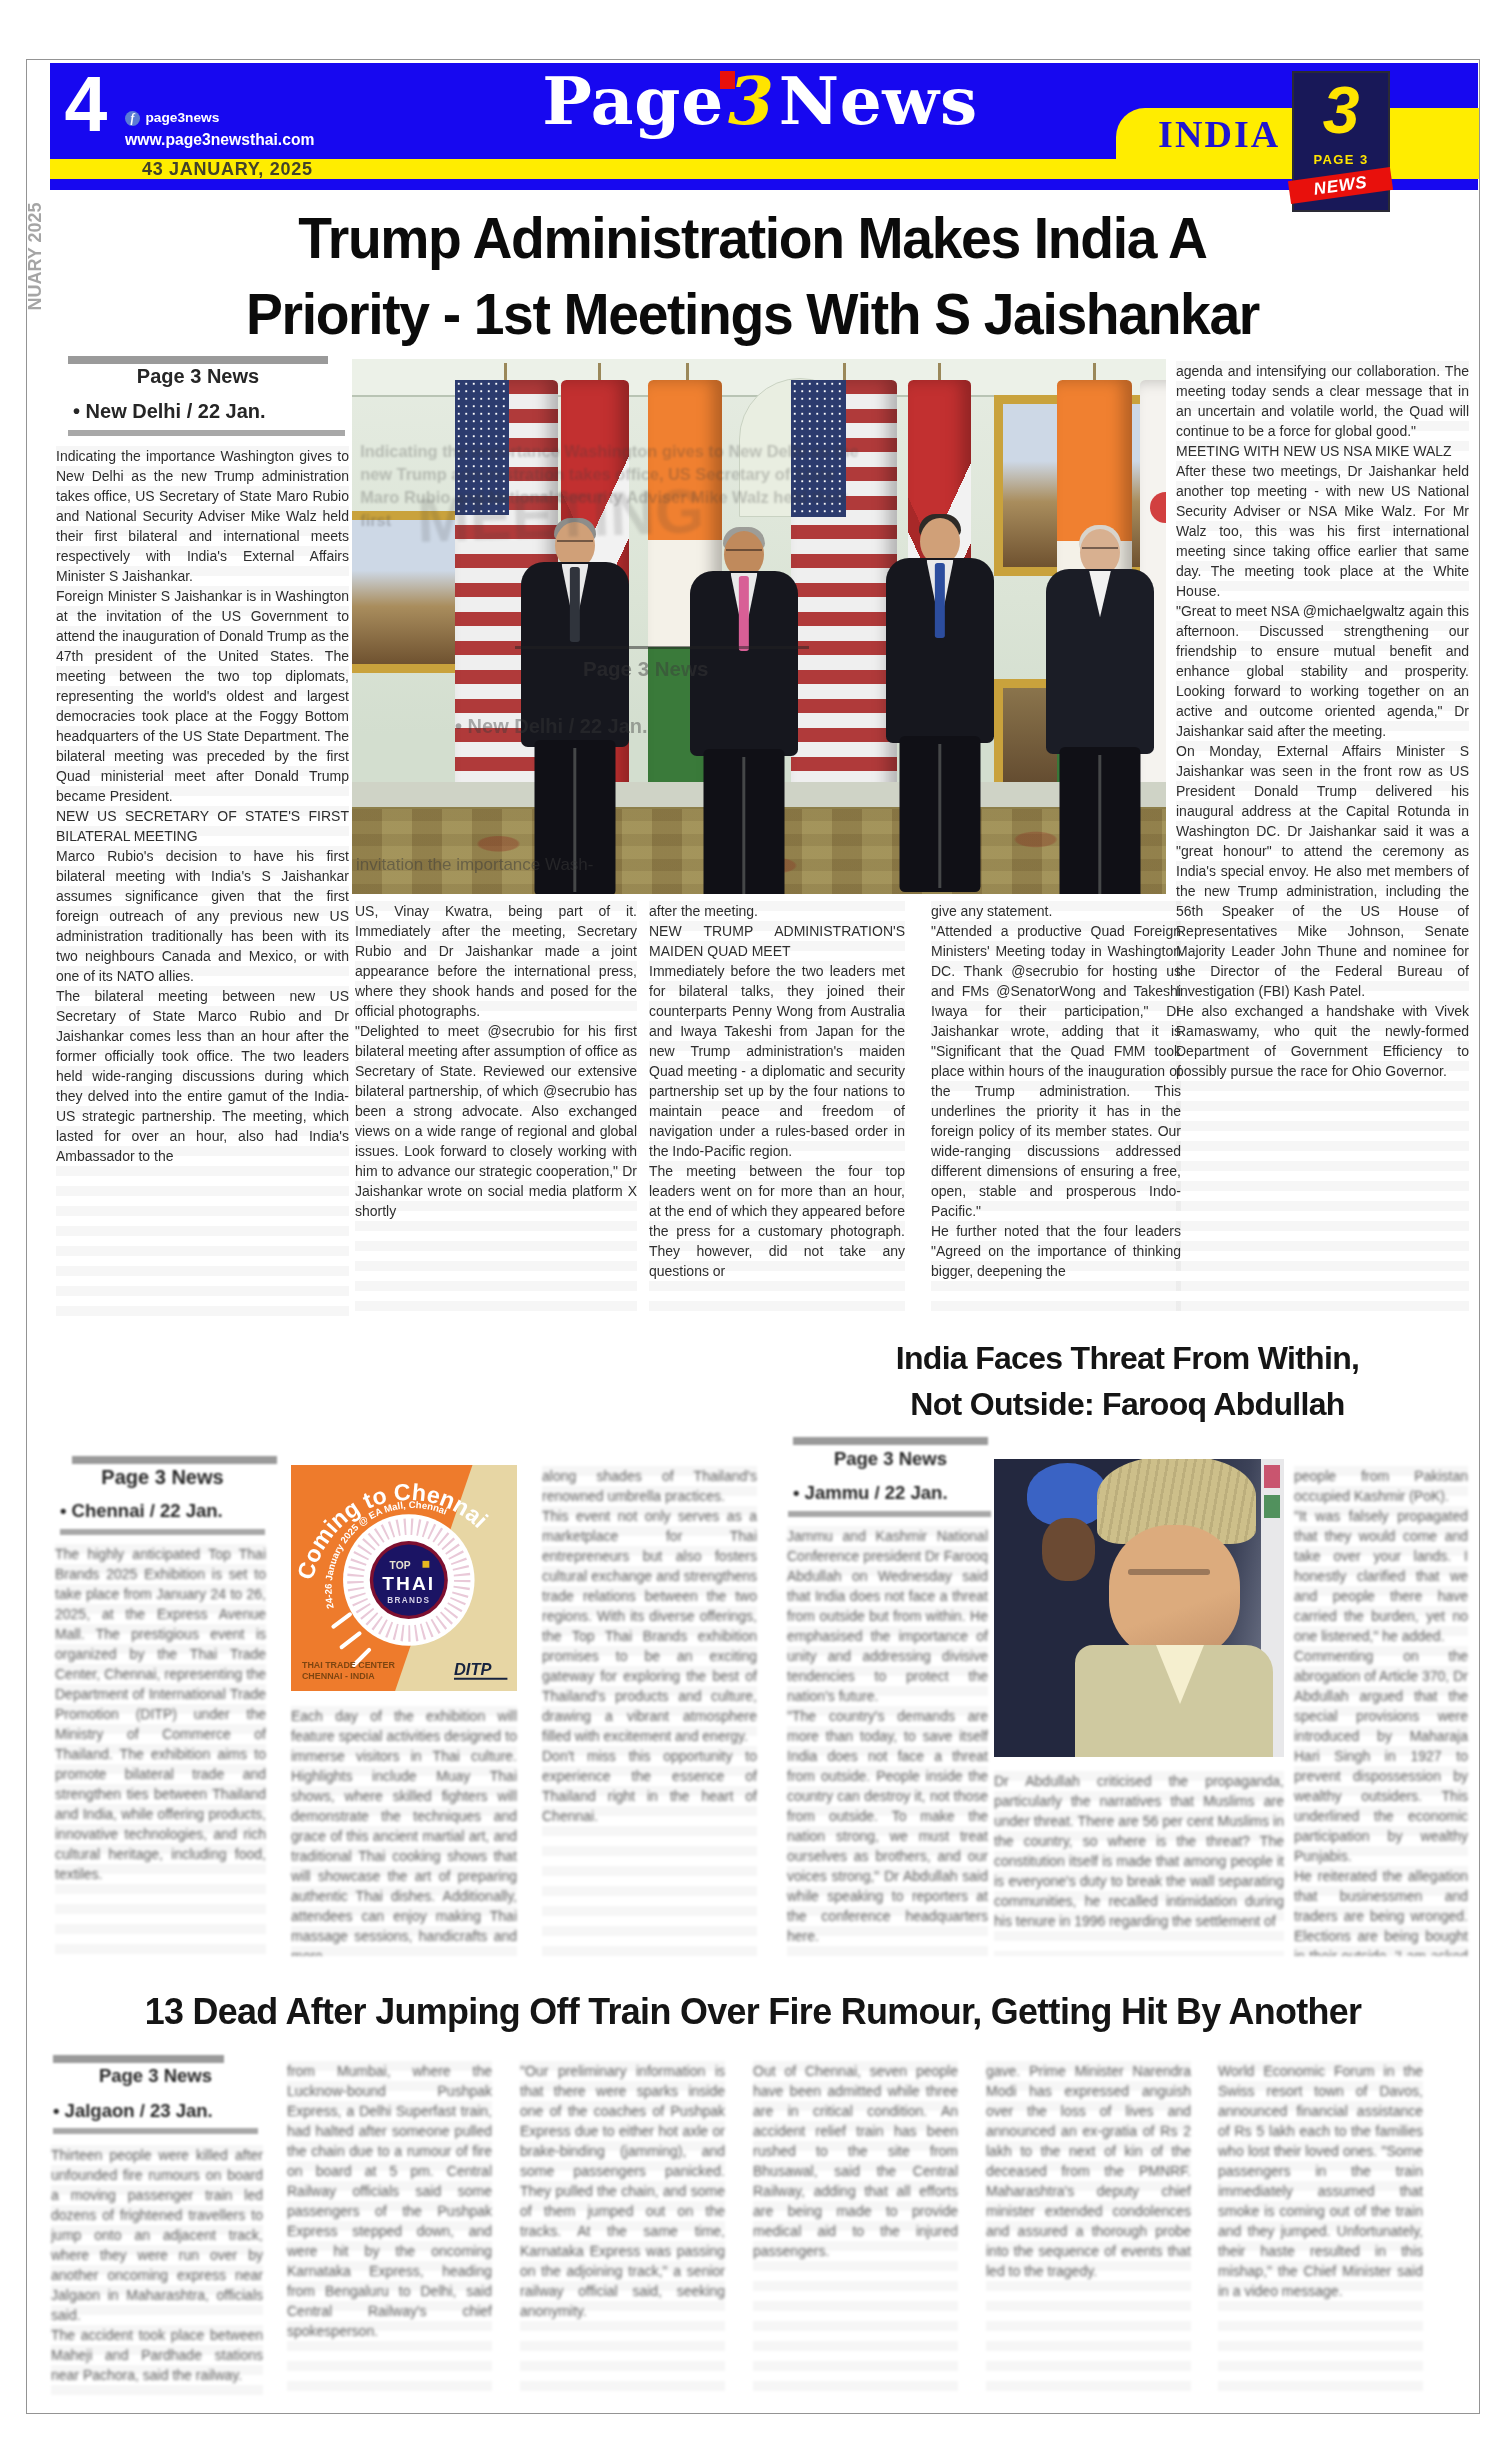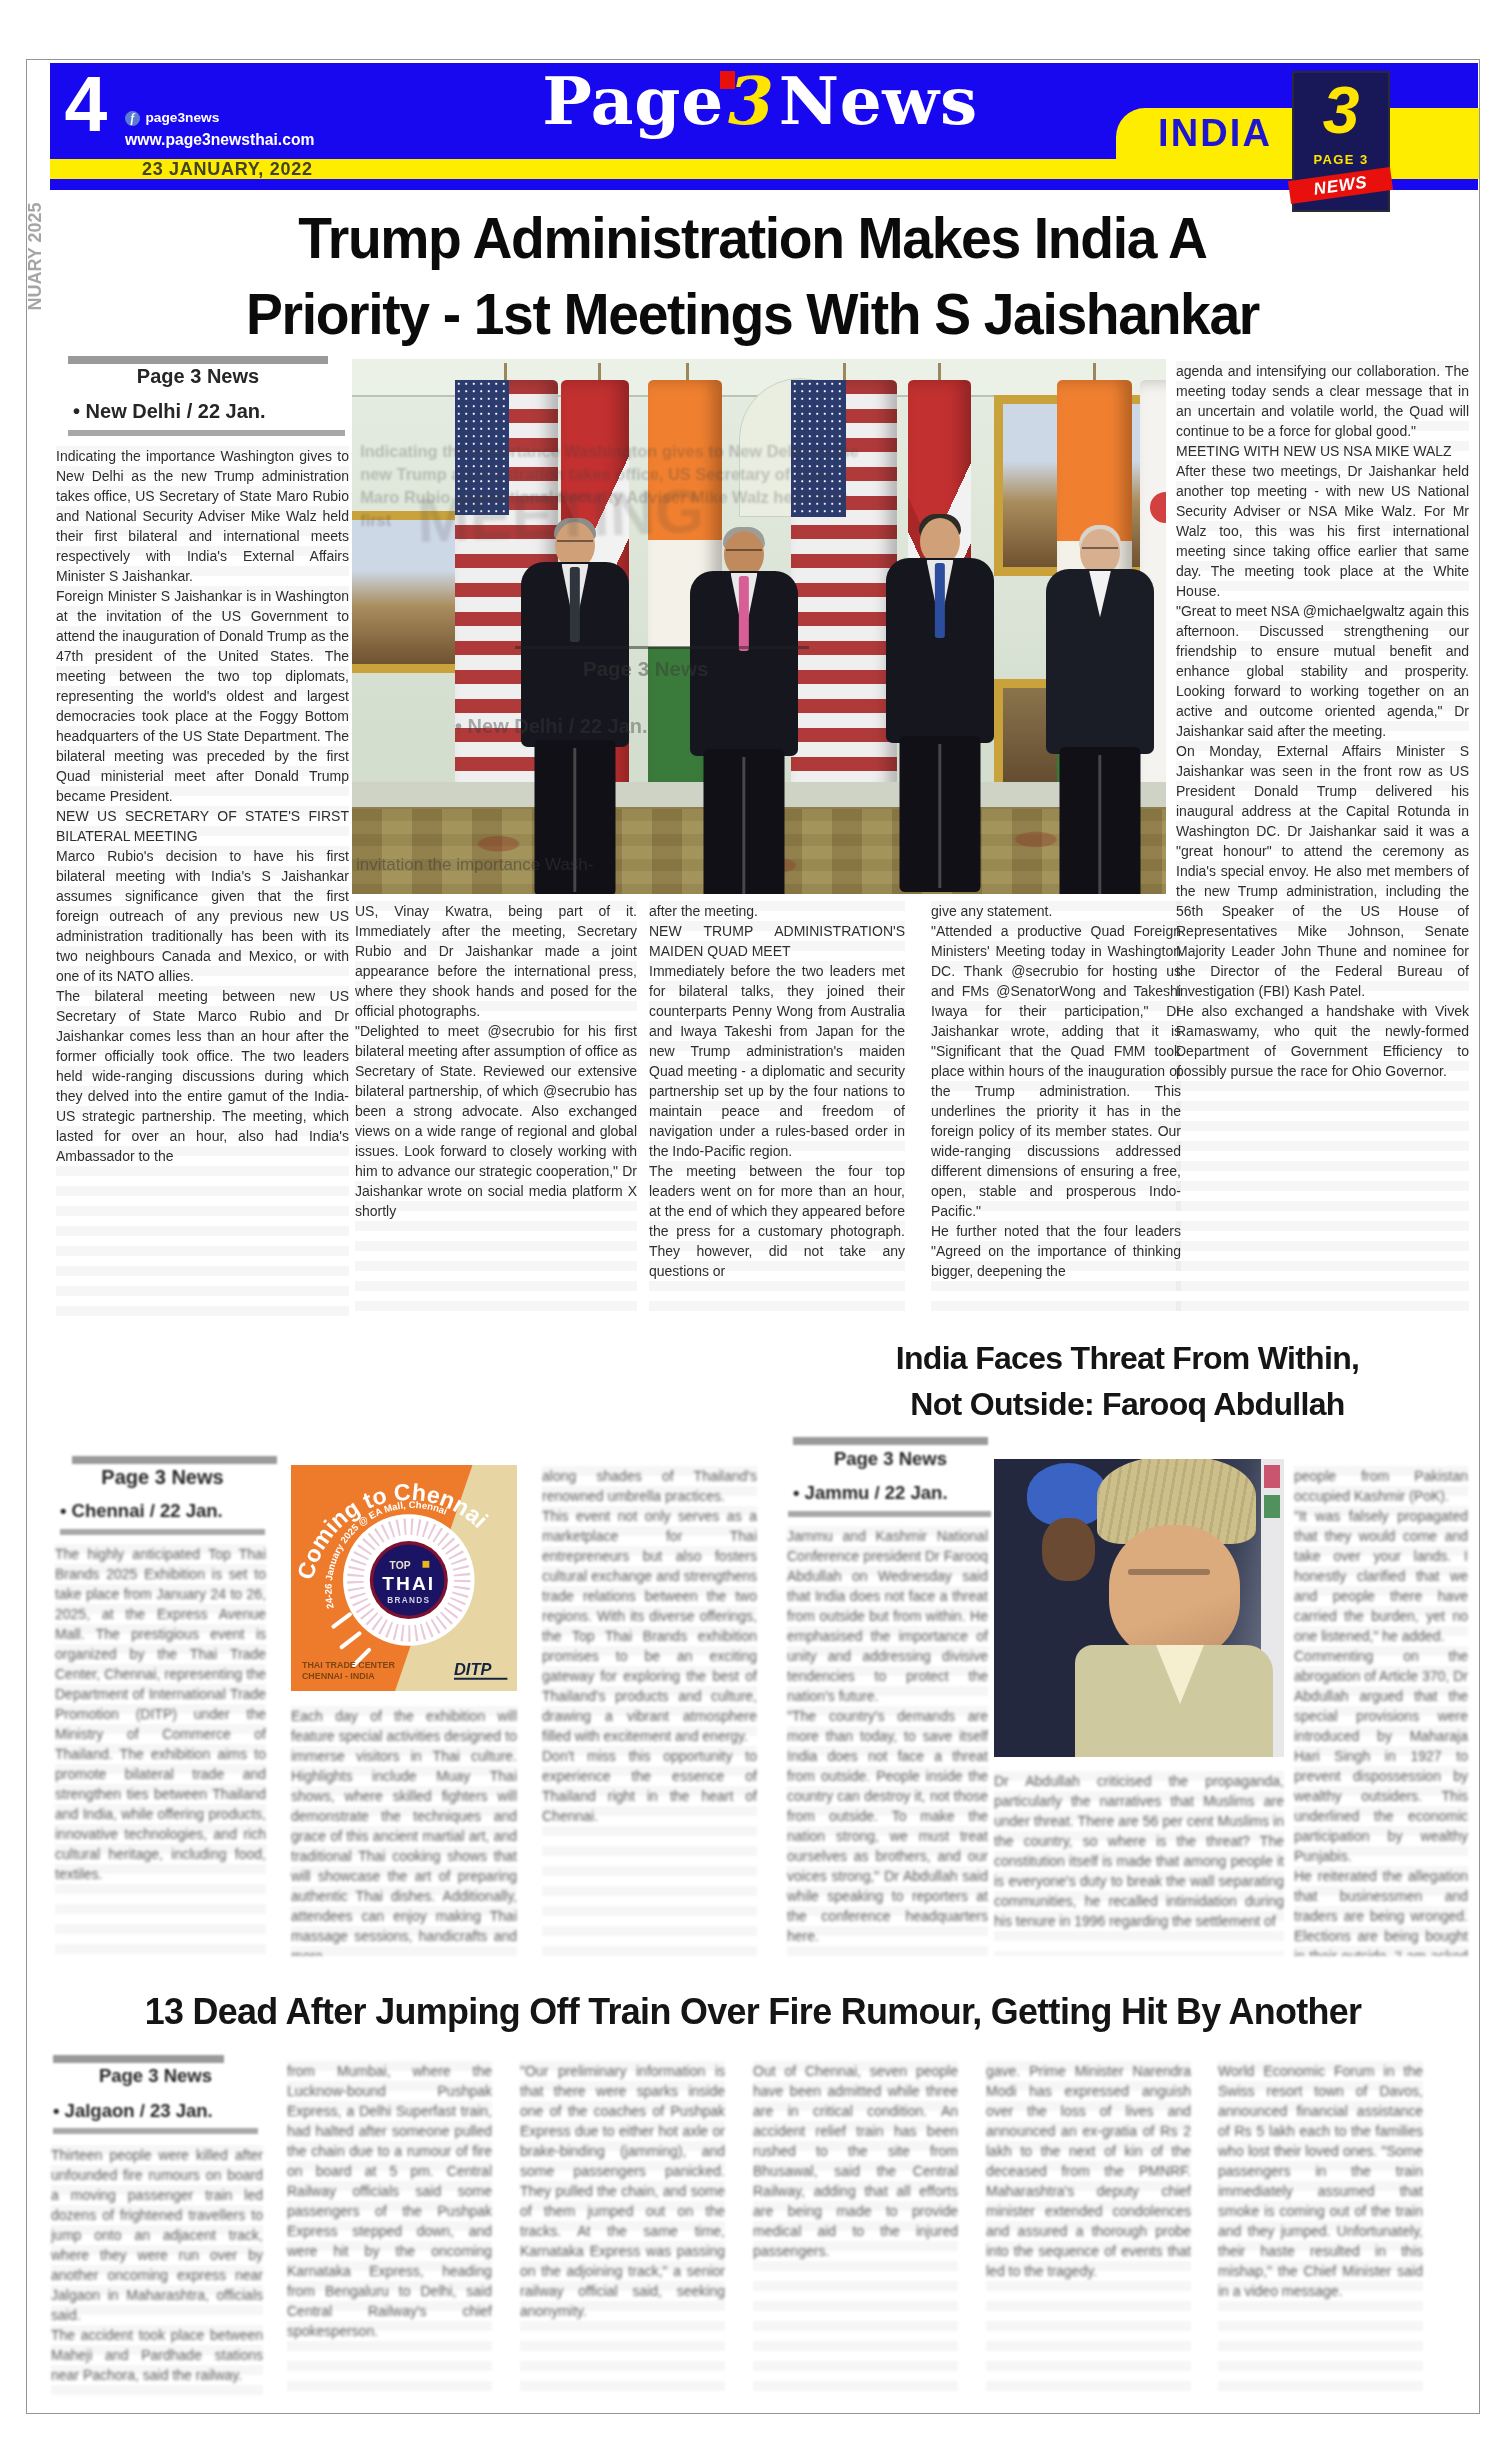--- a/index.html
+++ b/index.html
@@ -17,21 +17,21 @@
           font-weight:bold;font-size:11.6px;text-align:center;line-height:15px;}
   .fbtxt{position:absolute;left:20.5px;top:0;}
   .site{position:absolute;left:125px;top:131px;color:#fff;font-weight:bold;font-size:15.7px;}
   .masthead{position:absolute;left:541px;top:67px;width:438px;text-align:center;
             font-family:"DejaVu Serif",serif;font-weight:bold;font-size:66px;color:#fff;
             line-height:1.05;letter-spacing:0.7px;}
   .mh3wrap{position:relative;display:inline-block;color:#ffe400;font-style:italic;padding:0 4.1px;}
   .redsq{position:absolute;left:-4.1px;top:4.1px;width:15px;height:18px;background:#e8100c;}
   .indiatab{position:absolute;left:1116px;top:108px;width:363px;height:71px;background:#ffed00;
             border-top-left-radius:29px;}
-  .indiatxt{position:absolute;left:1158px;top:112px;font-family:Liberation Sans, sans-serif;
+  .indiatxt{position:absolute;left:1158px;top:112px;font-family:Liberation Serif, serif;
             font-weight:bold;font-size:38px;color:#2015d0;letter-spacing:2.1px;}
   .logobox{position:absolute;left:1292px;top:71px;width:94px;height:137px;background:#181858;
            border:2.1px solid #2a2a35;z-index:5;text-align:center;}
   .logo3{position:absolute;left:0;top:4.1px;width:100%;font-size:66px;font-weight:bold;color:#ffe400;
          font-style:italic;line-height:1;}
   .logopage3{position:absolute;left:0;top:79px;width:100%;font-size:13px;font-weight:bold;color:#ffe400;
              letter-spacing:1.4px;}
   .logonews{position:absolute;left:-5.5px;top:101px;width:103px;height:23px;background:#e8100c;
             transform:rotate(-8deg);color:#fff;font-style:italic;font-weight:bold;font-size:17px;
             line-height:23px;text-align:center;letter-spacing:0.7px;}
@@ -149,21 +149,21 @@
   <div class="indiatab"></div>
   <div class="indiatxt">INDIA</div>
 
   <div class="logobox">
     <div class="logo3">3</div>
     <div class="logopage3">PAGE 3</div>
     <div class="logonews">NEWS</div>
   </div>
 
   <div class="datebar"></div>
-  <div class="datetxt">23 JANUARY, 2022</div>
+  <div class="datetxt">43 JANUARY, 2025</div>
   <div class="bluebar2"></div>
 
   <div class="mainhead">
     <div>Trump Administration Makes India A</div>
     <div>Priority - 1st Meetings With S Jaishankar</div>
   </div>
 
   <div class="greybar" style="left:68px;top:356px;width:260px;"></div>
   <div class="srcname" style="left:68px;top:365px;width:260px;">Page 3 News</div>
   <div class="dateline" style="left:73px;top:400px;">•  New Delhi  /  22  Jan.</div>

